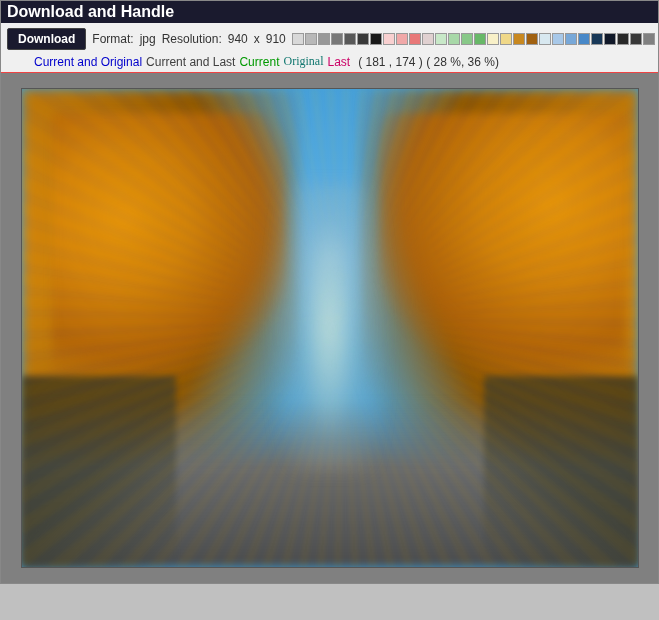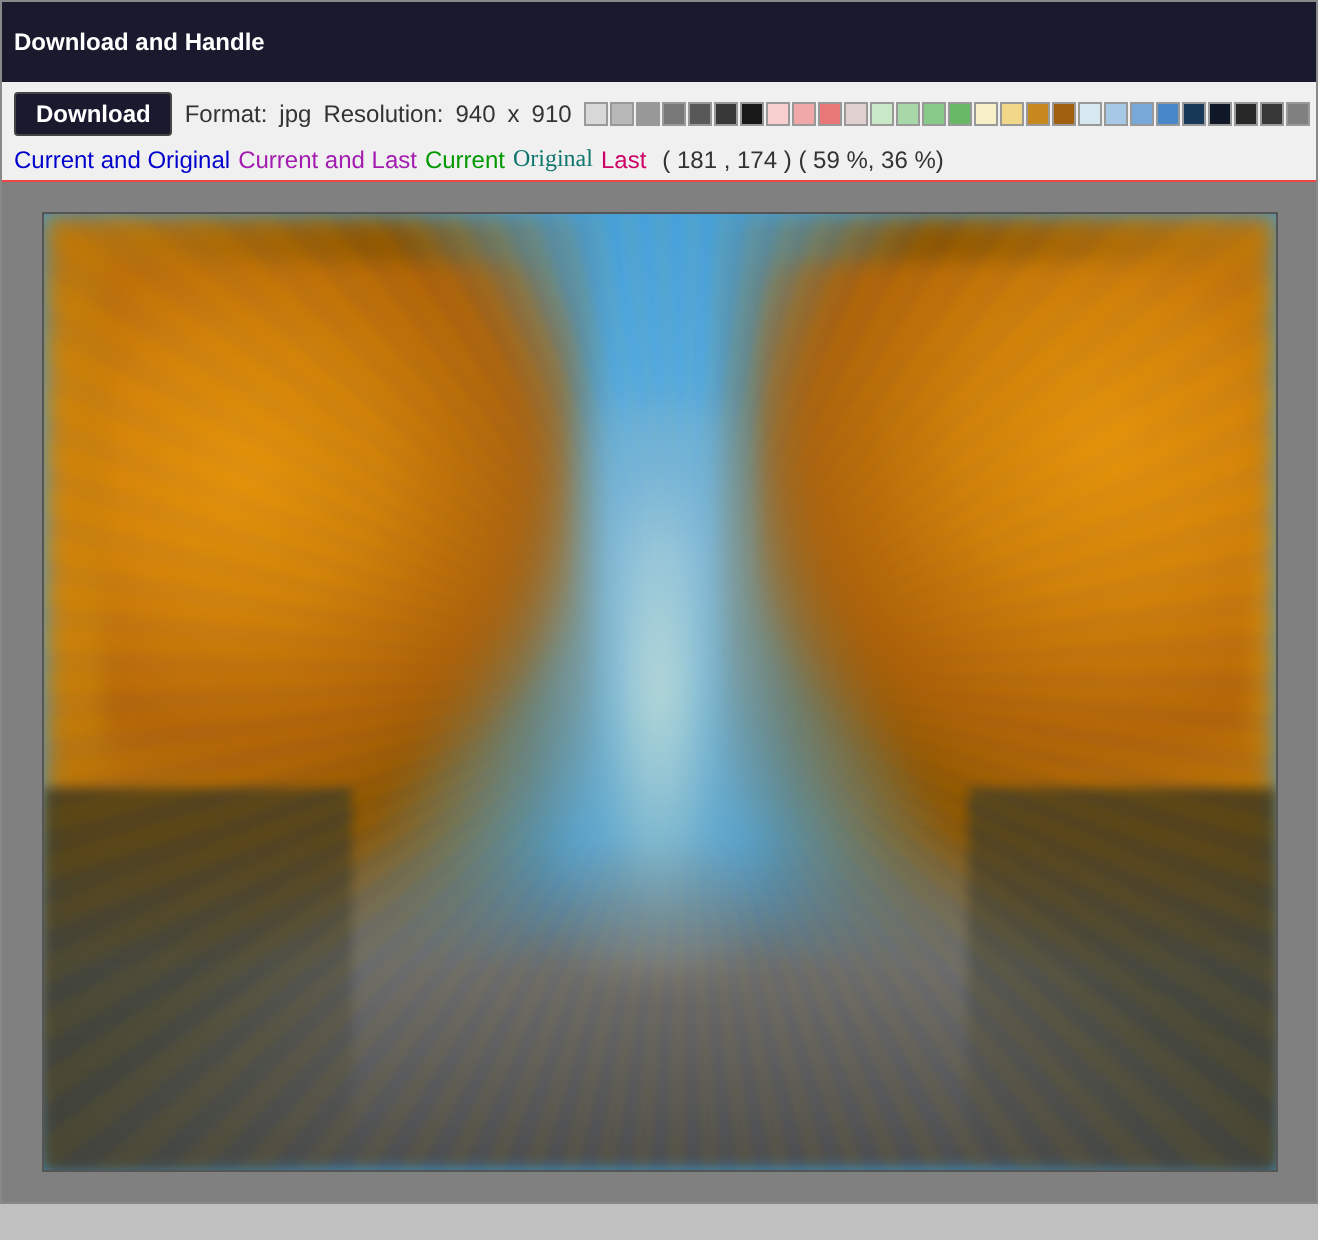--- a/index.html
+++ b/index.html
@@ -11,22 +11,22 @@
       min-height: 620px;
     }
     #app-window {
       width: 659px;
       background: #f0f0f0;
       border: 1px solid #888;
     }
     #title-bar {
       background: #1a1a2e;
       color: white;
-      padding: 13px 6px;
-      font-size: 12px;
+      padding: 2px 6px;
+      font-size: 16px;
       font-weight: bold;
     }
     #toolbar {
       background: #f0f0f0;
       padding: 5px 6px 3px 6px;
       border-bottom: 1px solid #ef4444;
     }
     #toolbar-row1 {
       display: flex;
       align-items: center;
@@ -72,22 +72,22 @@
       align-items: center;
       gap: 0px;
     }
     .nav-link {
       color: #6600cc;
       text-decoration: none;
       cursor: pointer;
       margin-right: 4px;
       font-size: 12px;
     }
-    .nav-link.current-original { color: #0000cc; }
-    .nav-link.current-last { color: #a21caf; text-align: right; }
+    .nav-link.current-original { color: #0000cc; margin-left: 27px; }
+    .nav-link.current-last { color: #404040; text-align: right; }
     .nav-link.current-only { color: #009900; }
     .nav-link.original { color: #0f766e; font-family: Liberation Serif, serif; }
     .nav-link.last { color: #cc0066; }
     .coords-text {
       color: #333;
       margin-left: 4px;
     }
     #image-container {
       background: #808080;
       padding: 10px;
@@ -255,21 +255,21 @@
           <div class="swatch" style="background: rgb(128, 128, 128);"></div>
         </div>
 
     </div>
     <div id="toolbar-row2">
       <a href="#" class="nav-link current-original">Current and Original</a>
       <a href="#" class="nav-link current-last">Current and Last</a>
       <a href="#" class="nav-link current-only">Current</a>
       <a href="#" class="nav-link original">Original</a>
       <a href="#" class="nav-link last">Last</a>
-      <span class="coords-text">( 181 , 174 ) ( 59 %, 36 %)</span>
+      <span class="coords-text">( 181 , 174 ) ( 28 %, 36 %)</span>
     </div>
   </div>
   <div id="image-container">
     <div id="main-image">
       <div class="img-canvas">
         <div class="tree-left"></div>
         <div class="tree-right"></div>
         <div class="foliage-detail"></div>
         <div class="foliage-detail-right"></div>
         <div class="ground"></div>

